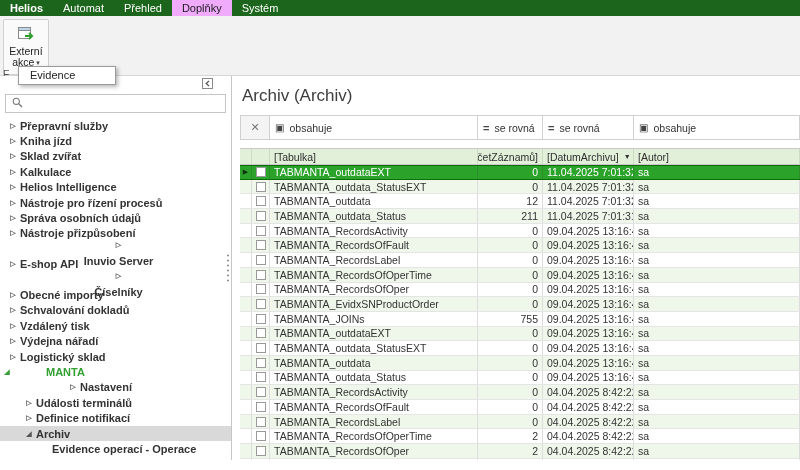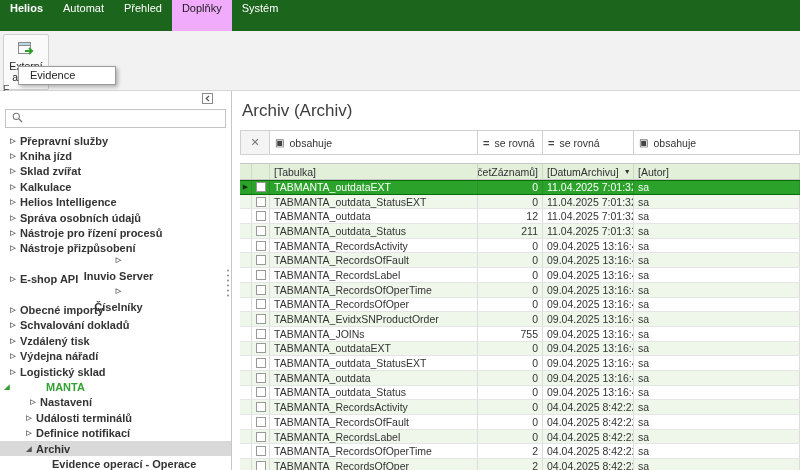--- a/index.html
+++ b/index.html
@@ -5,21 +5,21 @@
   * { box-sizing: border-box; margin: 0; padding: 0; }
   html,body { width: 800px; height: 470px; overflow: hidden; }
   body {
     font-family: "Liberation Sans", sans-serif;
     background: #fff;
     position: relative;
     font-size: 11px;
     color: #333;
   }
   
-  .menubar { height: 31px; background: var(--brand-green, #1c651c); display: flex; }
+  .menubar { height: 16px; background: var(--brand-green, #1c651c); display: flex; }
   .menu-tab { color: #fff; font-size: 11px; line-height: 16px; padding: 0 10px; white-space: nowrap; }
   .menu-tab.first { font-weight: bold; }
   .menu-tab.active { background: #f0abfc; color: #1a1a1a; }
 
   
   .ribbon { height: 60px; background: var(--ribbon-bg, #f2f2f2); border-bottom: 1px solid #d6d6d6; position: relative; }
   .ribbon-btn {
     position: absolute; left: 3px; top: 3px; width: 46px; height: 56px;
     display: flex; flex-direction: column; align-items: center;
     font-size: 10.5px; color: #222; background: #fafafa;
@@ -156,25 +156,25 @@
         <div class="tree-item" style="padding-left: 6px;">
           <span class="tw">▷</span>
           <span>Kalkulace</span>
         </div>
         <div class="tree-item" style="padding-left: 6px;">
           <span class="tw">▷</span>
           <span>Helios Intelligence</span>
         </div>
         <div class="tree-item" style="padding-left: 6px;">
           <span class="tw">▷</span>
+          <span>Nástroje pro řízení procesů</span>
+        </div>
+        <div class="tree-item" style="padding-left: 6px;">
+          <span class="tw">▷</span>
           <span>Správa osobních údajů</span>
-        </div>
-        <div class="tree-item" style="padding-left: 6px;">
-          <span class="tw">▷</span>
-          <span>Nástroje pro řízení procesů</span>
         </div>
         <div class="tree-item" style="padding-left: 6px;">
           <span class="tw">▷</span>
           <span>Nástroje přizpůsobení</span>
         </div>
         <div class="tree-item" style="padding-left: 6px; flex-direction: column;">
           <span class="tw">▷</span>
           <span>Inuvio Server</span>
         </div>
         <div class="tree-item" style="padding-left: 6px;">
@@ -202,21 +202,21 @@
           <span>Výdejna nářadí</span>
         </div>
         <div class="tree-item" style="padding-left: 6px;">
           <span class="tw">▷</span>
           <span>Logistický sklad</span>
         </div>
         <div class="tree-item accent" style="padding-left: 0; gap: 32px;">
           <span class="tw">◢</span>
           <span>MANTA</span>
         </div>
-        <div class="tree-item" style="padding-left: 26px;">
+        <div class="tree-item" style="padding-left: 26px; margin-left: 40px;">
           <span class="tw">▷</span>
           <span>Nastavení</span>
         </div>
         <div class="tree-item" style="padding-left: 22px;">
           <span class="tw">▷</span>
           <span>Události terminálů</span>
         </div>
         <div class="tree-item" style="padding-left: 22px;">
           <span class="tw">▷</span>
           <span>Definice notifikací</span>

